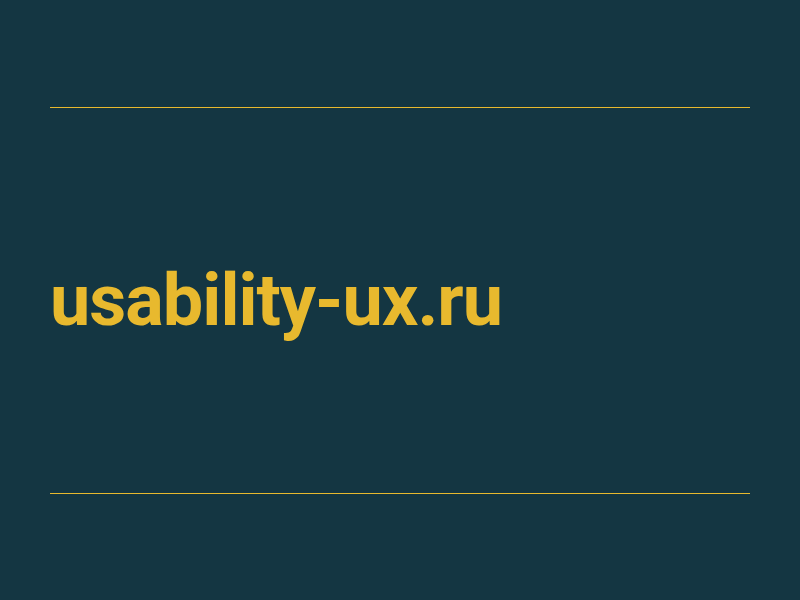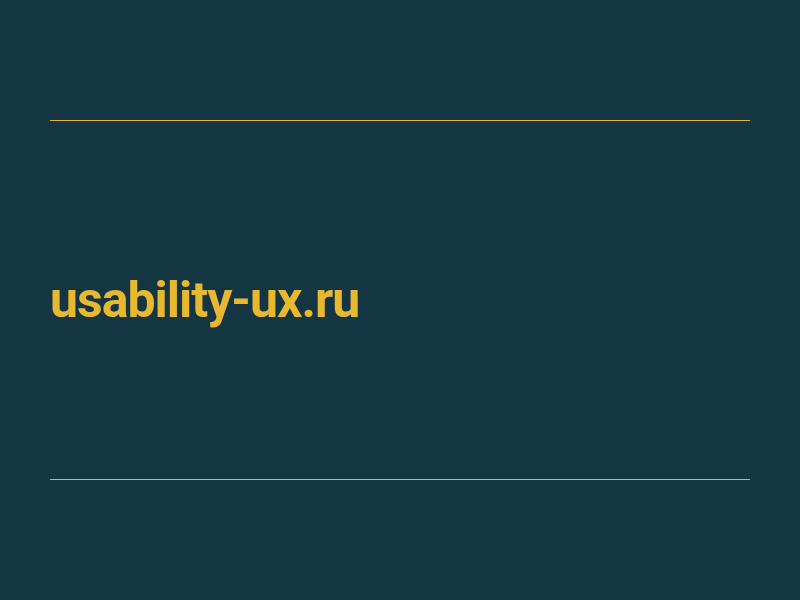--- a/index.html
+++ b/index.html
@@ -22,21 +22,21 @@
       background-color: #e8b92e;
       width: 100%;
     }
     .content-area {
       display: flex;
       align-items: center;
       padding: 150px 0;
     }
     .domain-text {
       color: #e8b92e;
-      font-size: 50px;
+      font-size: 72px;
       font-weight: 700;
       letter-spacing: -1px;
     }
   </style>
 </head>
 <body>
 
 <div class="line"></div>
 
 <div class="content-area">

